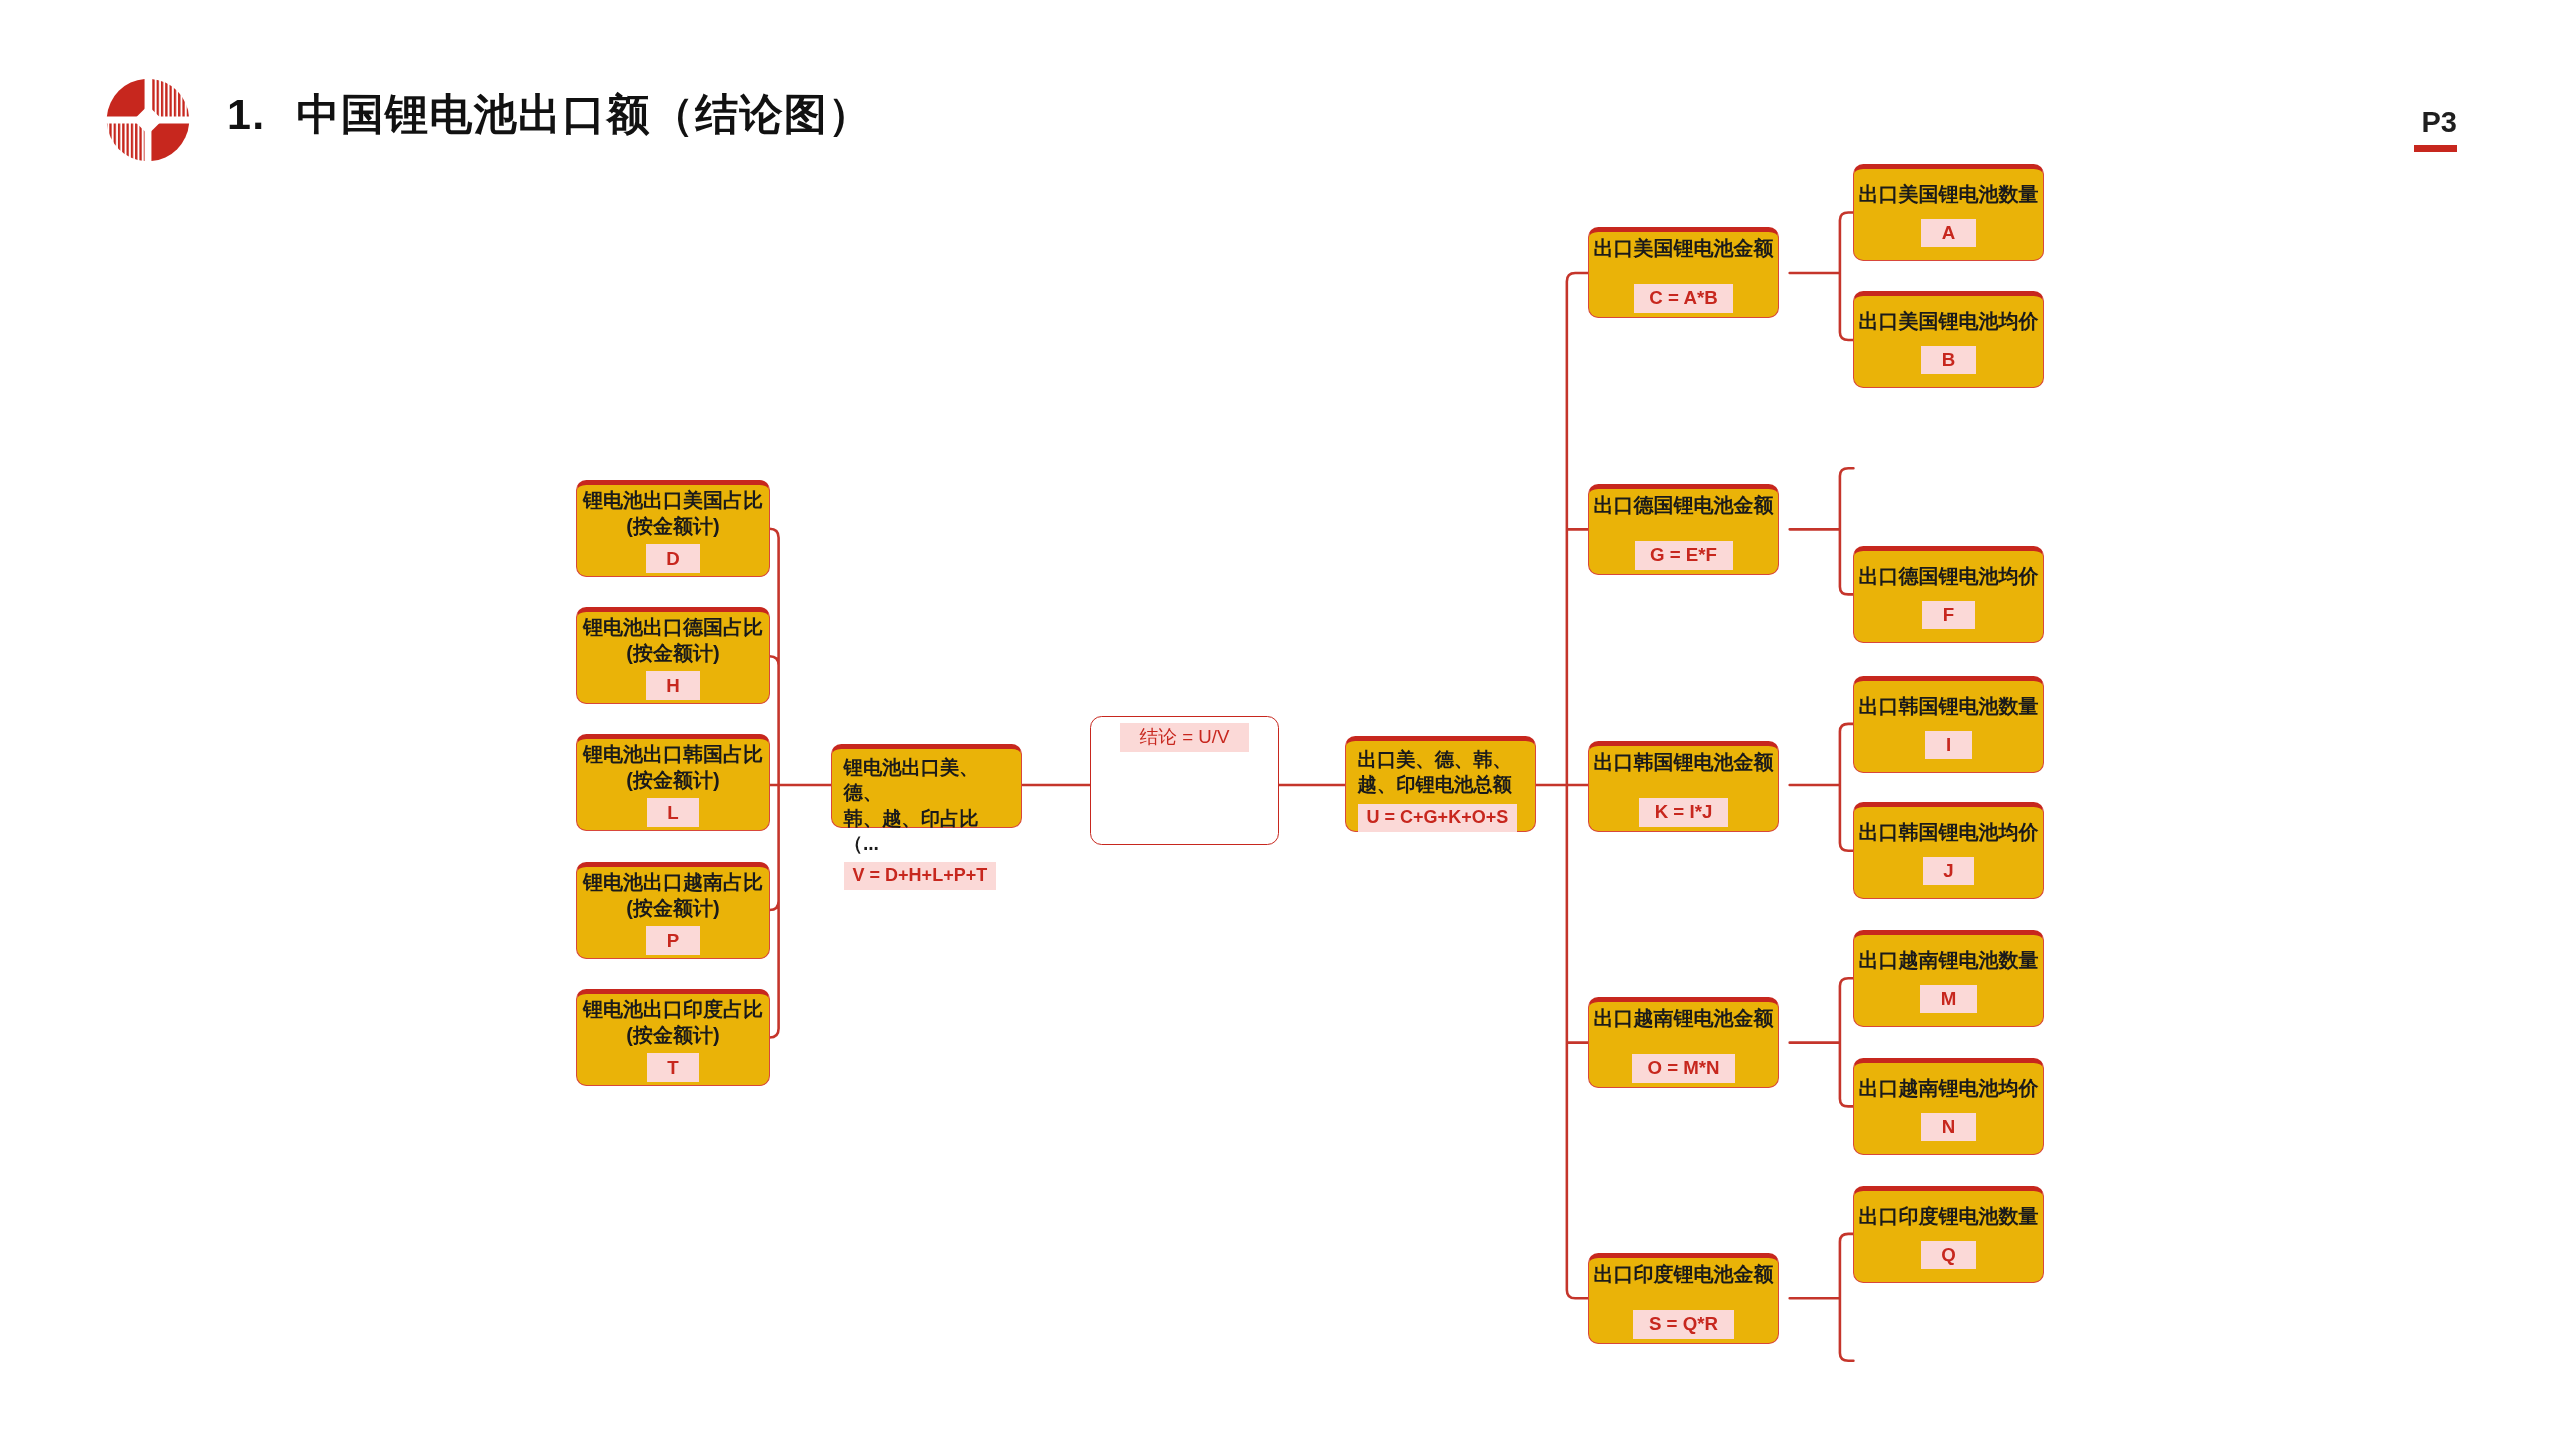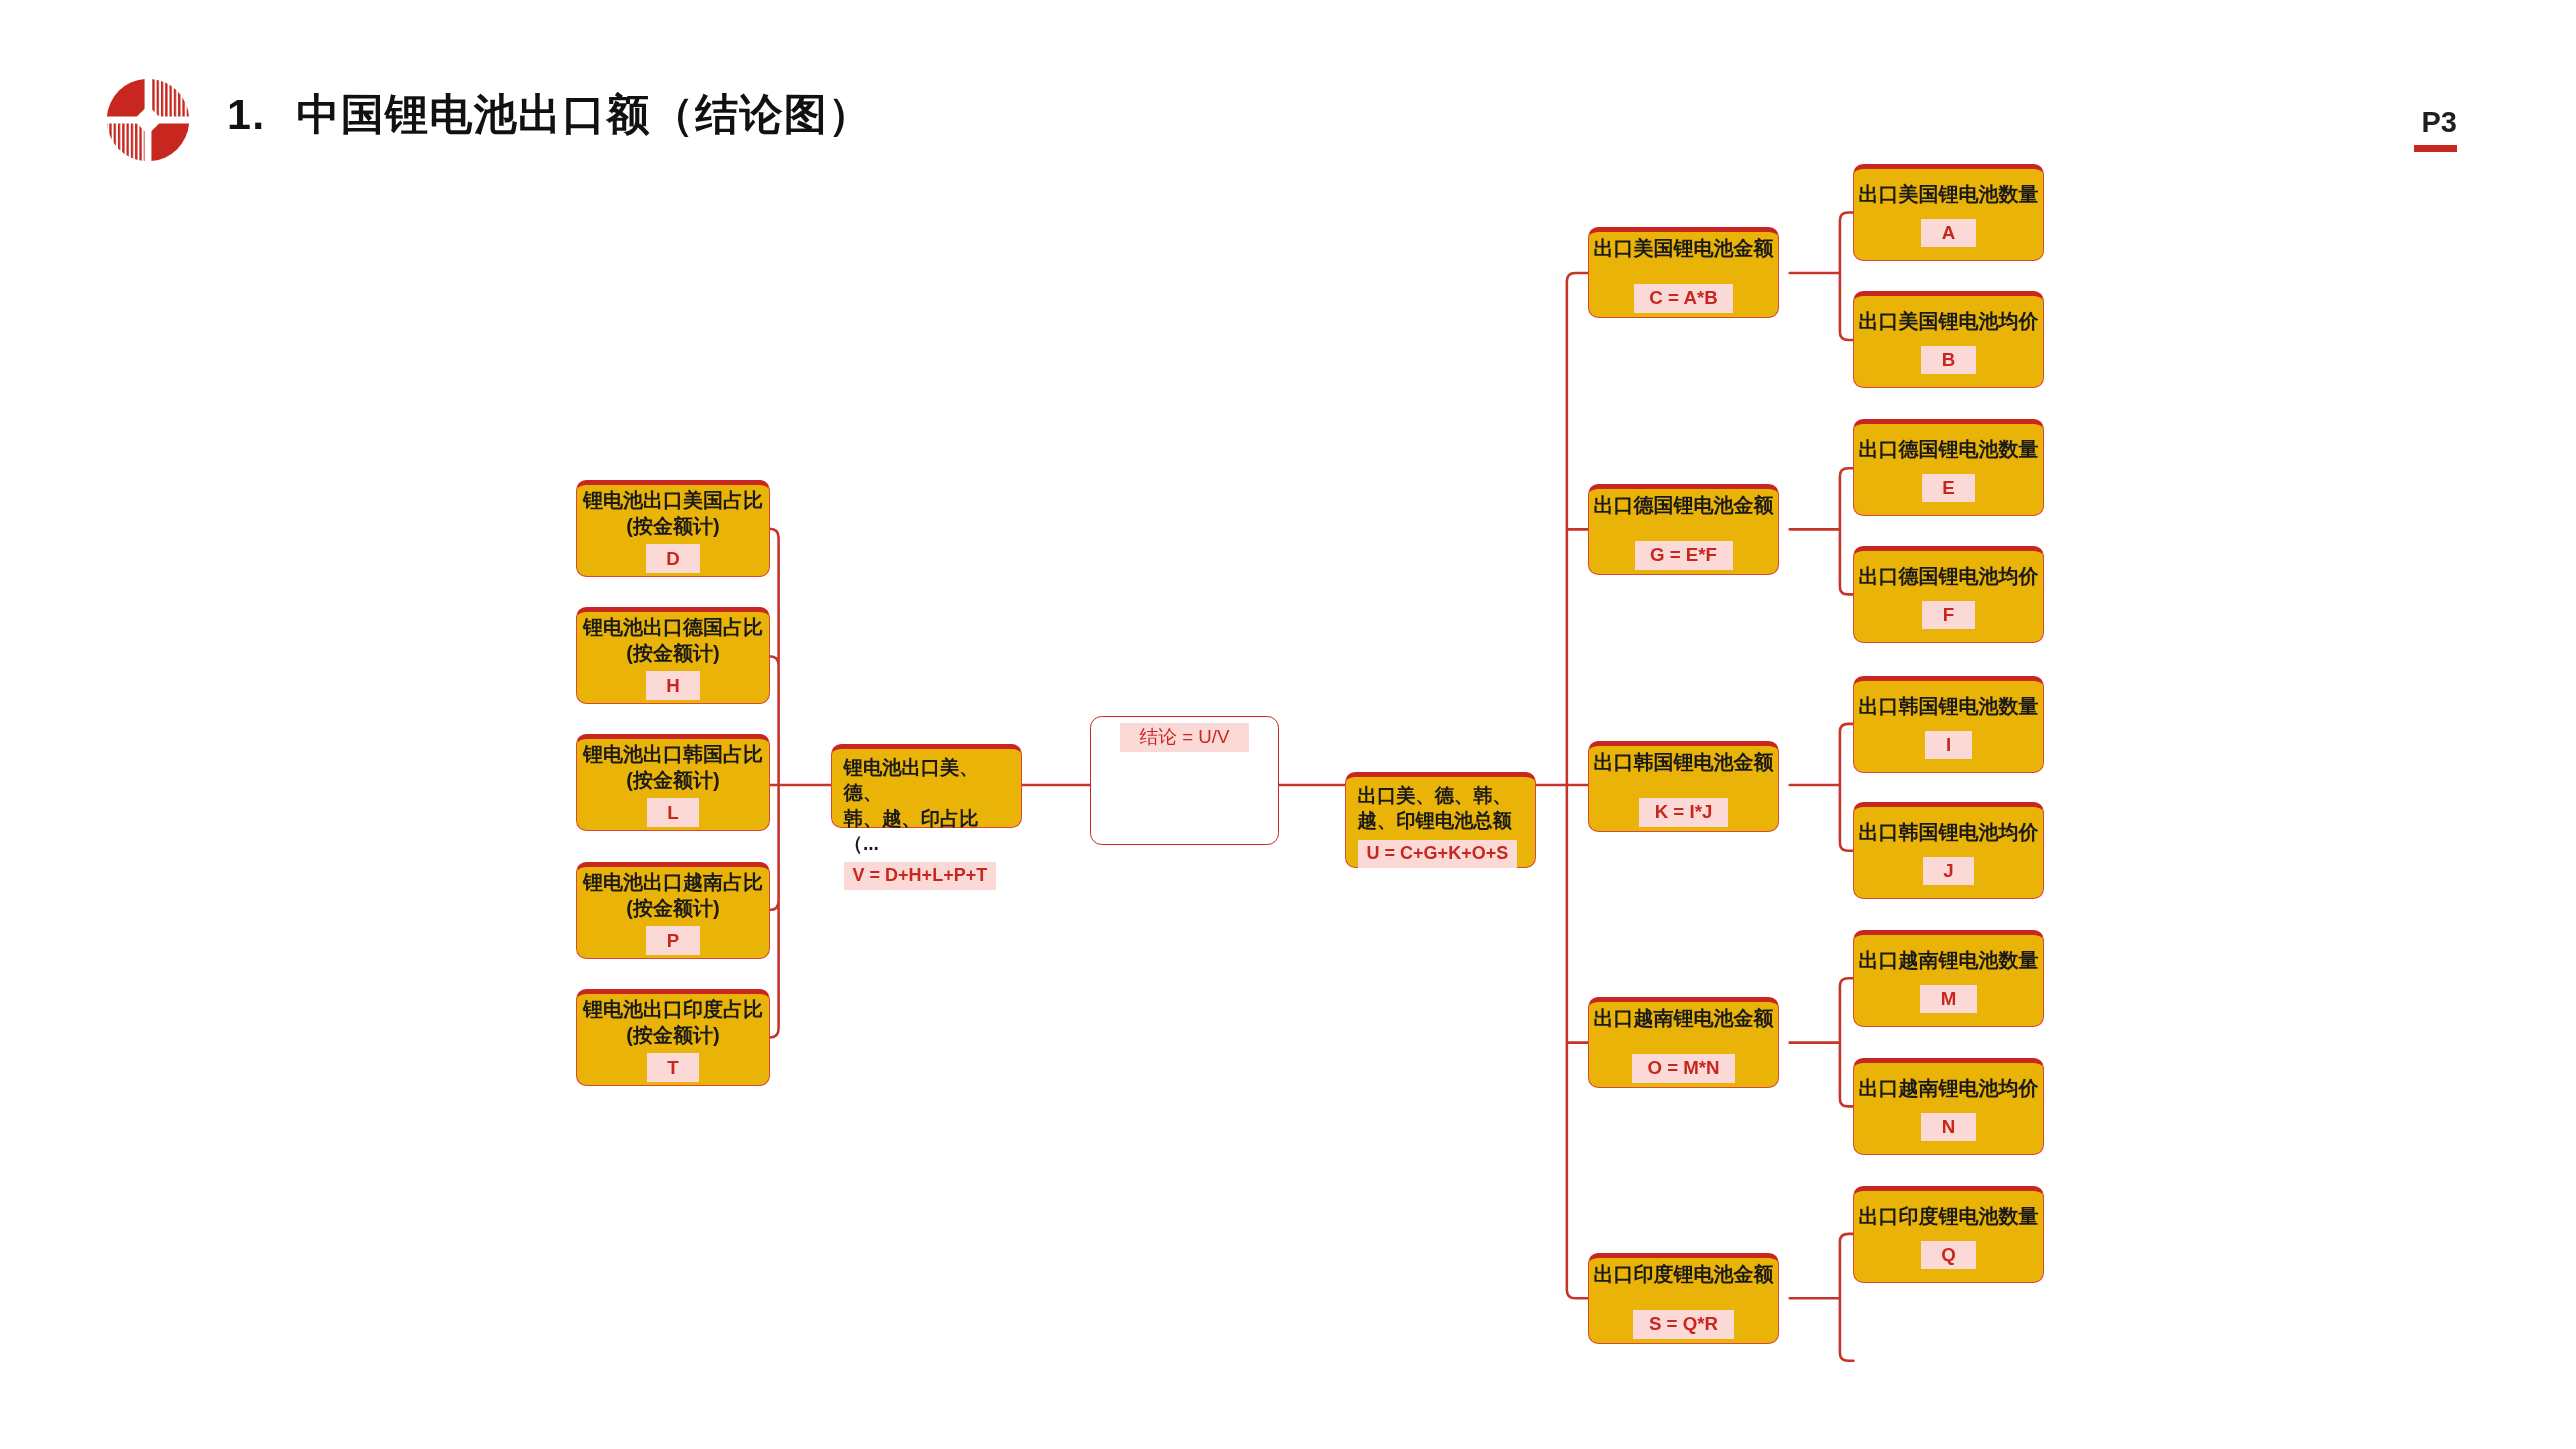--- a/index.html
+++ b/index.html
@@ -33,21 +33,21 @@
   .leafL{left:576px;width:194px;height:97px;}
   .leafL .badge{margin-top:5.2px;padding:1.3px 20.6px;}
   .amt{left:1588px;width:191px;height:91px;gap:12px;}
   .amt .badge{margin-top:10.3px;padding:1.3px 15.5px;}
   .leafR{left:1853px;width:191px;height:97px;}
   .leafR .badge{margin-top:11.6px;padding:1.3px 20.6px;}
   .summary{align-items:flex-start;padding:6.4px 10.3px 0 11.6px;justify-content:flex-start;}
   .summary .t{text-align:left;font-size:19.3px;line-height:1.3;}
   .summary .badge{margin-top:6.4px;font-size:18px;padding:1.3px 9px;}
   #node-v{left:831px;top:744px;width:191px;height:84px;}
-  #node-u{left:1345px;top:736px;width:191px;height:96px;margin-top:36px;}
+  #node-u{left:1345px;top:736px;width:191px;height:96px;}
   
   #node-center{
     position:absolute;left:1090px;top:716px;width:189px;height:129px;box-sizing:border-box;
     background:#ffffff;border:1.9px solid #C7271E;border-radius:11.6px;overflow:hidden;
   }
   #node-center .top{
     height:84px;background:#C7271E;color:#ffffff;display:flex;align-items:center;justify-content:center;
     font-size:23px;font-weight:bold;
   }
   #node-center .bottom{height:41px;display:flex;align-items:center;justify-content:center;}
@@ -170,24 +170,20 @@
   </div>
 
   <div class="node leafR" style="top:164px">
     <div class="t">出口美国锂电池数量</div>
     <div class="badge">A</div>
   </div>
   <div class="node leafR" style="top:291px">
     <div class="t">出口美国锂电池均价</div>
     <div class="badge">B</div>
   </div>
-  <div class="node leafR" style="top:419px">
-    <div class="t">出口德国锂电池数量</div>
-    <div class="badge">E</div>
-  </div>
   <div class="node leafR" style="top:546px">
     <div class="t">出口德国锂电池均价</div>
     <div class="badge">F</div>
   </div>
   <div class="node leafR" style="top:676px">
     <div class="t">出口韩国锂电池数量</div>
     <div class="badge">I</div>
   </div>
   <div class="node leafR" style="top:802px">
     <div class="t">出口韩国锂电池均价</div>

